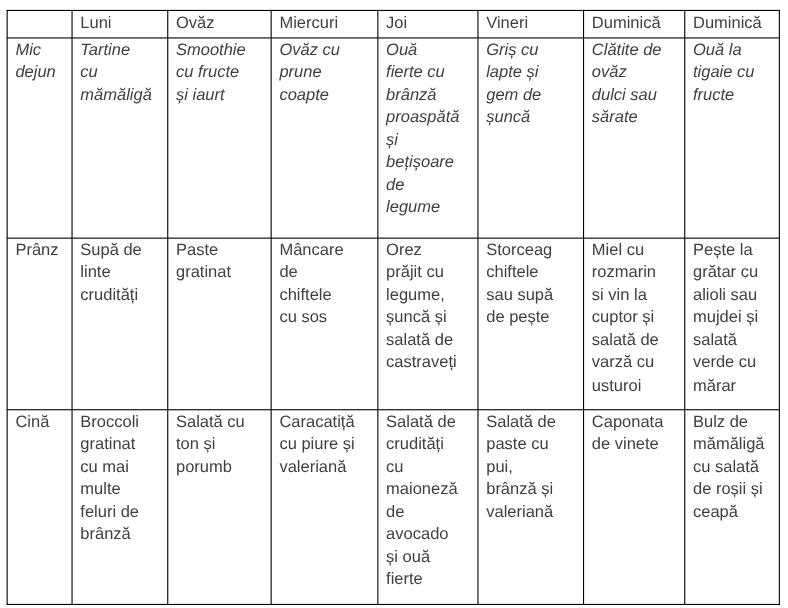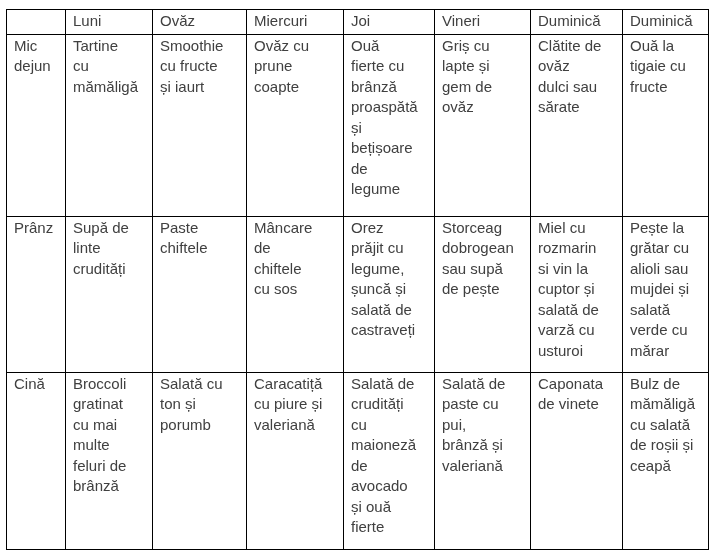--- a/index.html
+++ b/index.html
@@ -33,21 +33,21 @@
     font-size: 15px;
     line-height: 20.5px;
     font-weight: normal;
     color: #404040;
     padding: 1px 7px 2px 7px;
     white-space: pre-line;
     overflow: hidden;
     background: #ffffff;
   }
   tr.header-row { height: 20px; }
-  tr.row-breakfast { height: 182px; }
+  tr.row-breakfast { height: 182px; font-style: italic; }
   tr.row-lunch { height: 156px; margin-top: 28px; }
   tr.row-dinner { height: 177px; }
 </style>
 </head>
 <body>
 
 <div class="doc-canvas">
   <table class="meal-table">
     <colgroup>
       <col style="width:59px">
@@ -85,48 +85,48 @@
 fierte cu
 brânză
 proaspătă
 și
 bețișoare
 de
 legume</td>
         <td>Griș cu
 lapte și
 gem de
-ovăz</td>
+șuncă</td>
         <td>Clătite de
 ovăz
 dulci sau
 sărate</td>
         <td>Ouă la
 tigaie cu
 fructe</td>
       </tr>
       <tr class="row-lunch">
         <th>Prânz</th>
         <td>Supă de
 linte
 crudități</td>
         <td>Paste
-chiftele</td>
+gratinat</td>
         <td>Mâncare
 de
 chiftele
 cu sos</td>
         <td>Orez
 prăjit cu
 legume,
 șuncă și
 salată de
 castraveți</td>
         <td>Storceag
-dobrogean
+chiftele
 sau supă
 de pește</td>
         <td>Miel cu
 rozmarin
 si vin la
 cuptor și
 salată de
 varză cu
 usturoi</td>
         <td>Pește la

